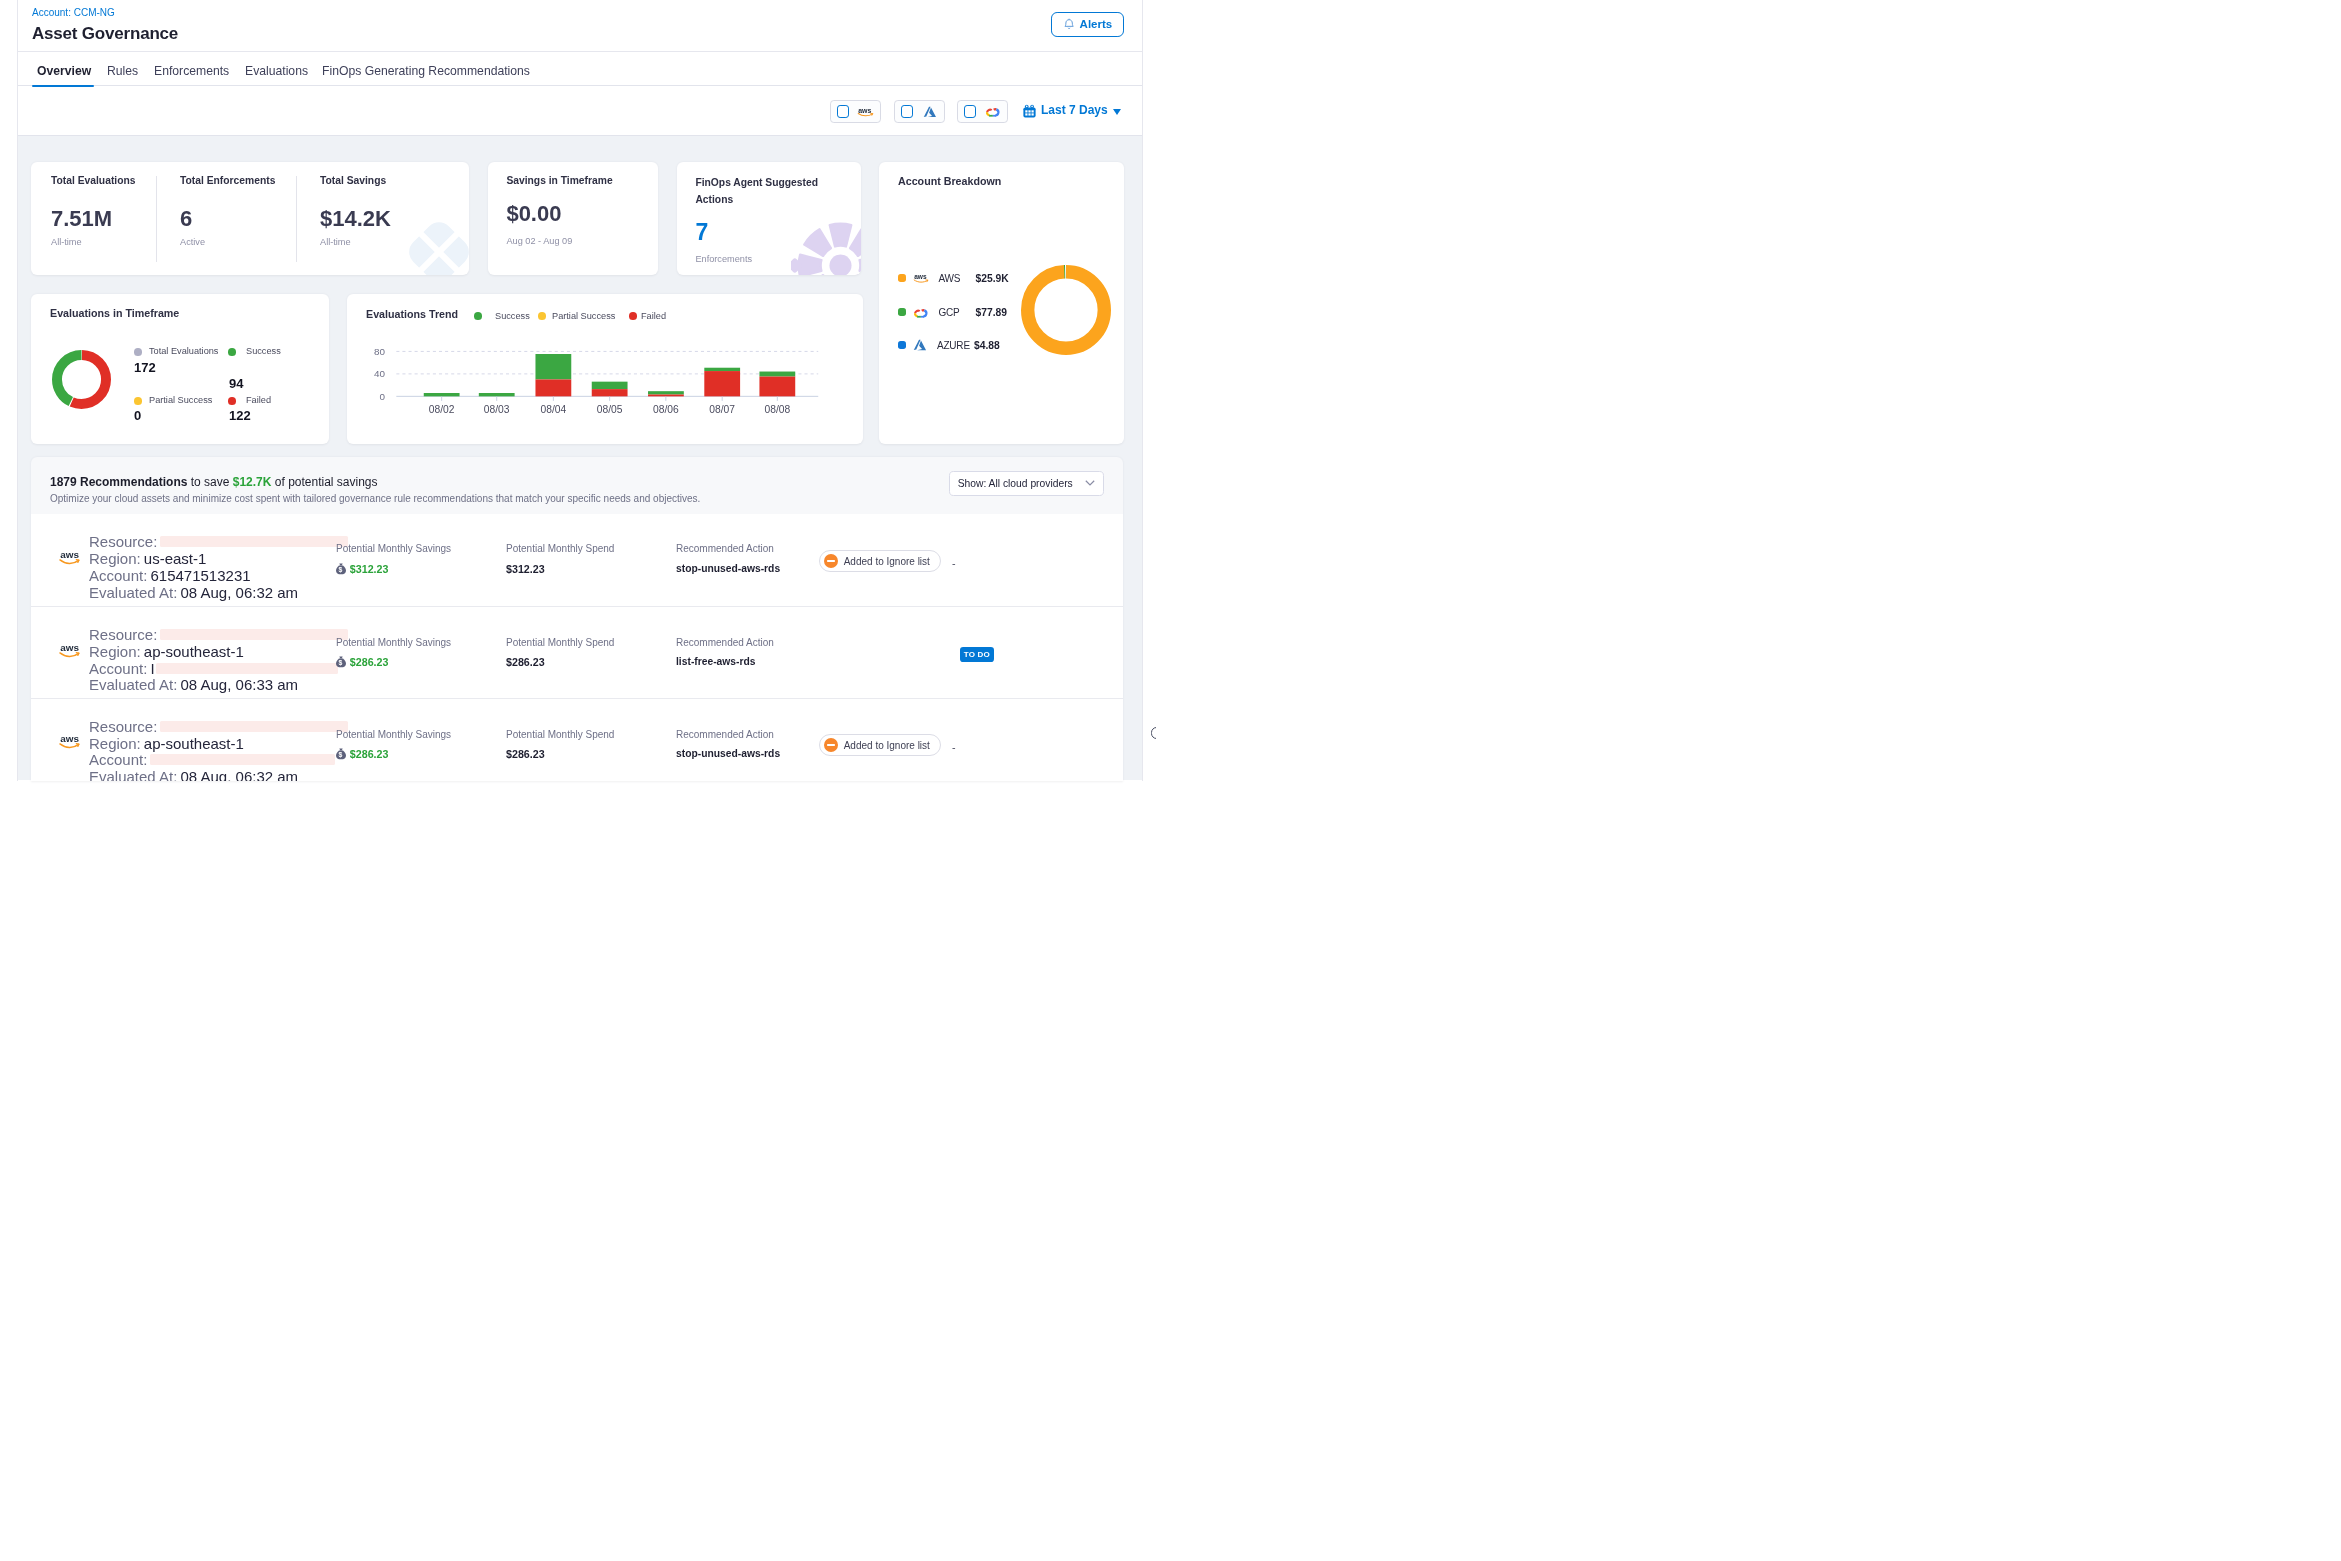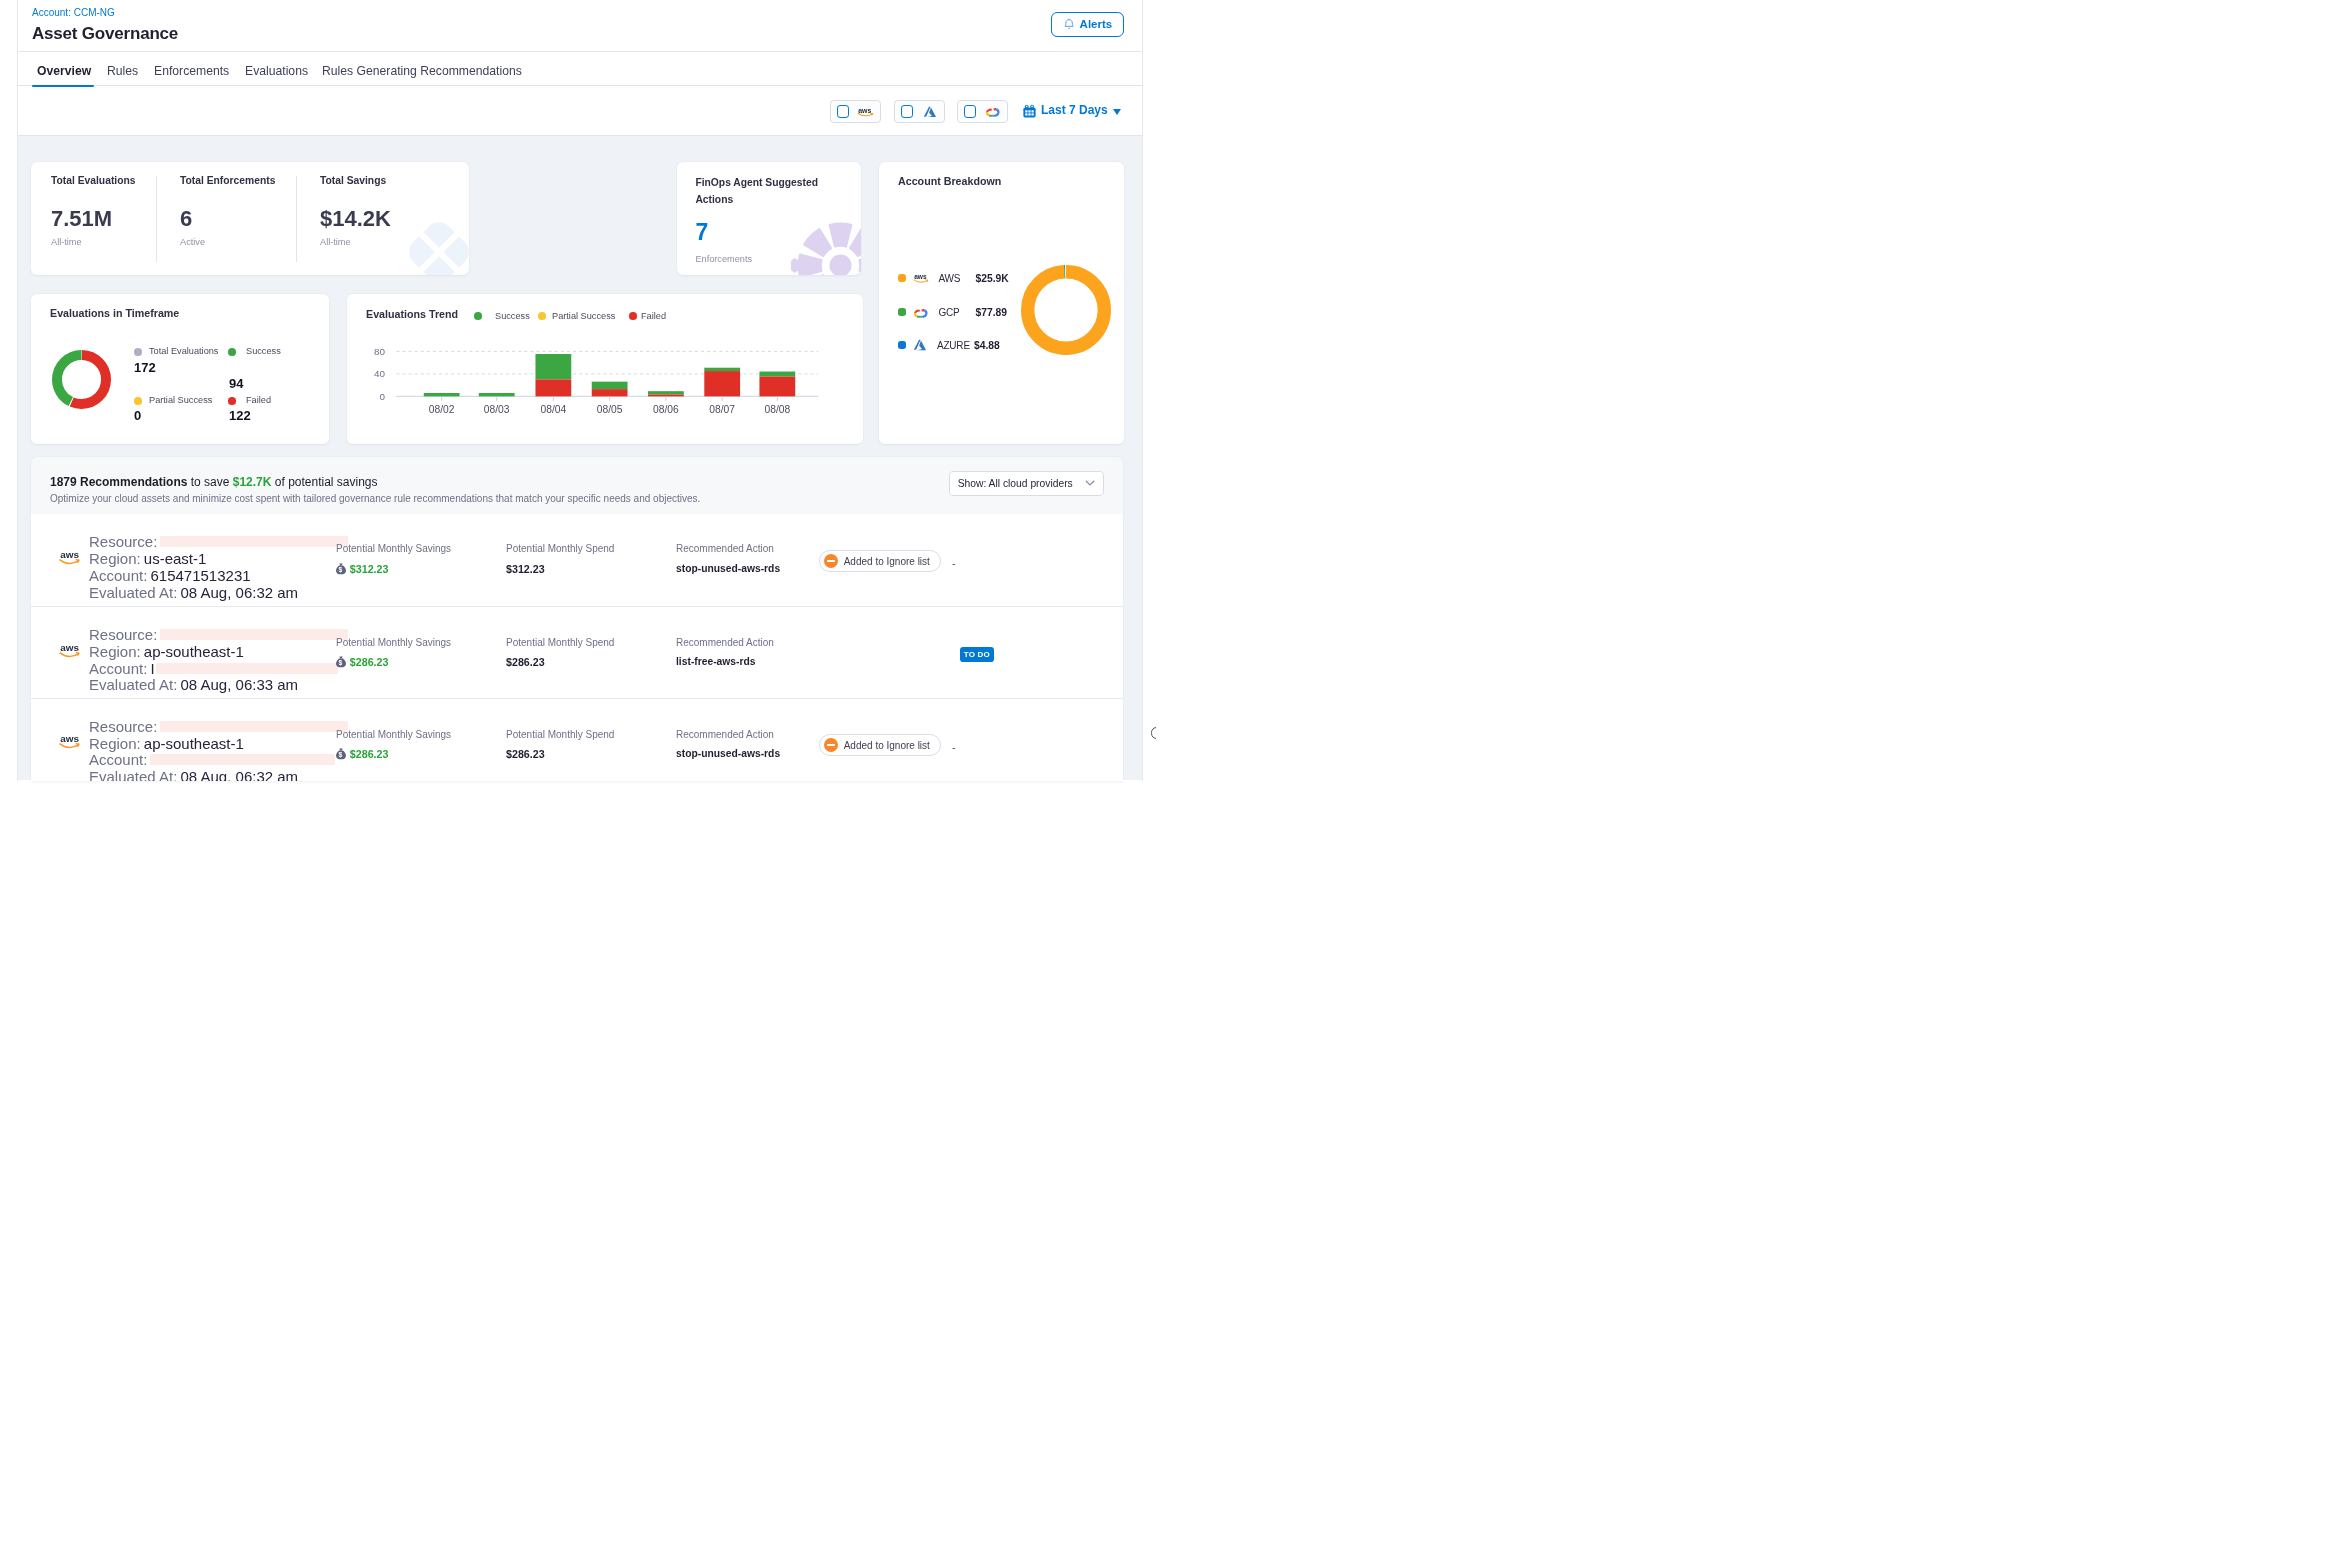--- a/index.html
+++ b/index.html
@@ -54,21 +54,21 @@
       <path d="M6.7 12.9 a1.4 1.4 0 0 0 2.6 0" fill="none" stroke="#5e9ad9" stroke-width="1.3"></path>
       <line x1="8" y1="0.9" x2="8" y2="2.2" stroke="#5e9ad9" stroke-width="1.3"></line>
     </svg>
     <span style="font-size:11.5px;font-weight:bold;color:#0278d5;">Alerts</span>
   </div>
 
   <div class="abs" style="left:37px;top:64px;font-size:12.2px;font-weight:bold;color:#1f2030;">Overview</div>
   <div class="abs" style="left:107px;top:64px;font-size:12.2px;color:#3f415a;">Rules</div>
   <div class="abs" style="left:154px;top:64px;font-size:12.2px;color:#3f415a;">Enforcements</div>
   <div class="abs" style="left:245px;top:64px;font-size:12.2px;color:#3f415a;">Evaluations</div>
-  <div class="abs" style="left:322px;top:64px;font-size:12.2px;color:#3f415a;">Rules Generating Recommendations</div>
+  <div class="abs" style="left:322px;top:64px;font-size:12.2px;color:#3f415a;">FinOps Generating Recommendations</div>
   <div class="abs" style="left:17.6px;top:85px;width:1124px;height:0.8px;background:#e2e4ec;"></div>
   <div class="abs" style="left:32px;top:85px;width:62px;height:2.4px;background:#0278d5;border-radius:1.5px;"></div>
 
   <div class="abs" style="left:17.6px;top:135px;width:1124px;height:0.8px;background:#e2e4ec;"></div>
 
   <div class="chkbox" style="left:830px;top:100px;">
     <span class="cb"></span>
     <svg width="17" height="11.5" viewBox="0 0 28 17">
       <text x="2" y="10" font-family="Liberation Sans" font-size="11.5" font-weight="bold" fill="#252f3e">aws</text>
       <path d="M2 11.4 C 9 16.4, 19 16.4, 25.5 12.0" stroke="#f7981f" stroke-width="1.7" fill="none" stroke-linecap="round"></path>
@@ -129,20 +129,25 @@
     <div class="abs" style="left:125px;top:13.8px;width:0.8px;height:86px;background:#e3e4eb;"></div>
     <div class="abs ctitle" style="left:149px;top:13px;">Total Enforcements</div>
     <div class="abs bigval" style="left:149px;top:45px;">6</div>
     <div class="abs sub" style="left:149px;top:75px;">Active</div>
     <div class="abs" style="left:265px;top:13.8px;width:0.8px;height:86px;background:#e3e4eb;"></div>
     <div class="abs ctitle" style="left:289px;top:13px;">Total Savings</div>
     <div class="abs bigval" style="left:289px;top:45px;">$14.2K</div>
     <div class="abs sub" style="left:289px;top:75px;">All-time</div>
   </div>
 
+  <div class="card" style="left:488px;top:162px;width:170px;height:113px;">
+    <div class="abs ctitle" style="left:18.4px;top:13px;">Savings in Timeframe</div>
+    <div class="abs bigval" style="left:18.4px;top:40px;">$0.00</div>
+    <div class="abs sub" style="left:18.4px;top:74px;">Aug 02 - Aug 09</div>
+  </div>
 
   <div class="card" style="left:677px;top:162px;width:184px;height:113px;">
     <svg class="abs" style="left:114px;top:54px;" width="99" height="99" viewBox="0 0 130 130">
       <g fill="#ddd3f1" stroke="#ddd3f1" stroke-width="3" stroke-linejoin="round">
         <circle cx="65" cy="65" r="14.5" stroke="none"></circle>
         <path id="p0" d="M57.8 40.0 L50.8 11.9 A55 55 0 0 1 79.2 11.9 L72.2 40.0 A26 26 0 0 0 57.8 40.0 Z"></path>
         <use href="#p0" transform="rotate(45 65 65)"></use>
         <use href="#p0" transform="rotate(90 65 65)"></use>
         <use href="#p0" transform="rotate(135 65 65)"></use>
         <use href="#p0" transform="rotate(180 65 65)"></use>

